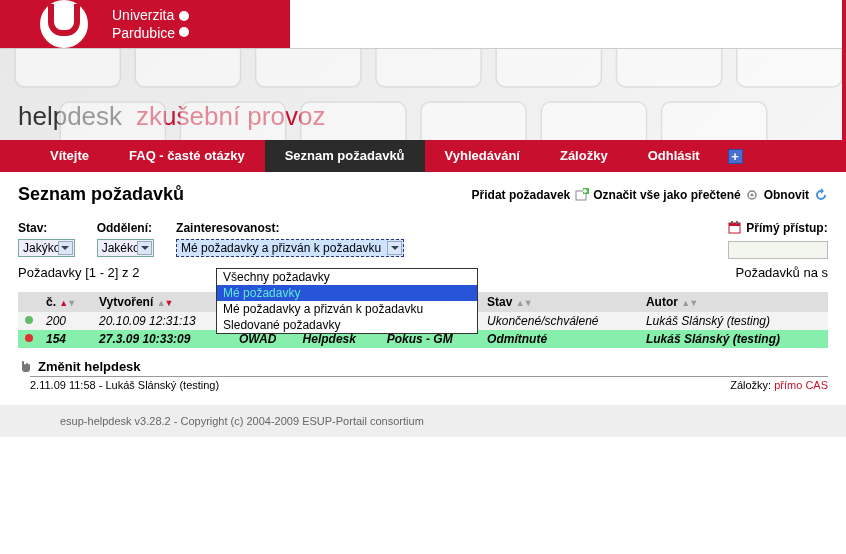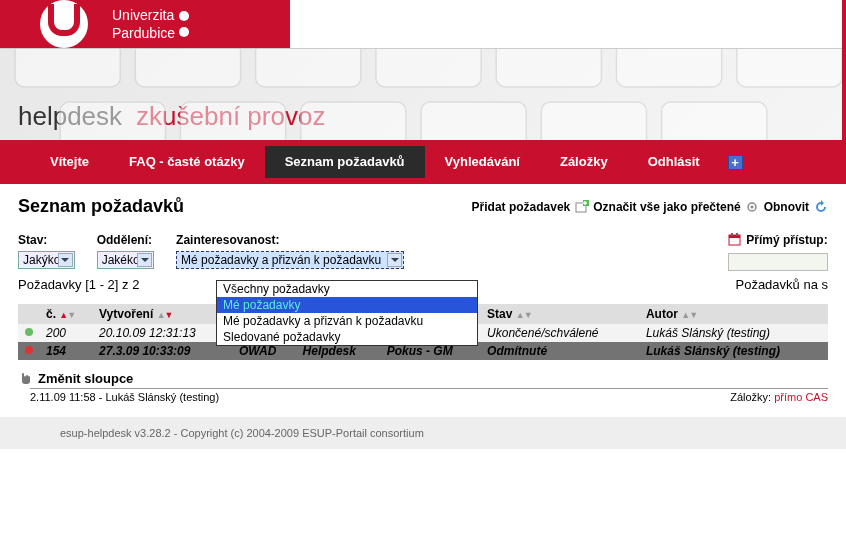--- a/index.html
+++ b/index.html
@@ -11,21 +11,21 @@
   .header-right .subtitle { font-size: 26px; color: #c8102e; margin-left: 14px; }
   .logo-circle { width: 48px; height: 48px; background: #fff; border-radius: 50%; position: relative; display: flex; align-items: center; justify-content: center; }
   .logo-circle::before { content: ""; position: absolute; width: 20px; height: 26px; border: 6px solid #c8102e; border-top: none; border-radius: 0 0 14px 14px; top: 4px; left: 8px; }
   .logo-dots { position: absolute; right: -14px; }
   .logo-dots .d1 { width: 10px; height: 10px; background: #fff; border-radius: 50%; margin-bottom: 6px; }
   .logo-dots .d2 { width: 10px; height: 10px; background: #fff; border-radius: 50%; }
   .logo-text { color: #fff; font-size: 14px; margin-left: 24px; line-height: 1.3; }
   .kbd-bg { position: absolute; inset: 0; overflow: hidden; opacity: 0.5; }
   .kbd-bg svg { width: 100%; height: 100%; }
 
-  .nav { background: #c8102e; display: flex; align-items: center; height: 44px; padding: 0 8px 0 30px; }
+  .nav { background: #c8102e; display: flex; align-items: center; height: 32px; padding: 0 8px 0 30px; }
   .nav-item { color: #fff; font-weight: bold; font-size: 13px; padding: 0 20px; line-height: 32px; cursor: pointer; }
   .nav-item.active { background: #2b2b2b; }
   .nav-plus { width: 15px; height: 15px; background: #4a6fce; color: #fff; display: flex; align-items: center; justify-content: center; font-weight: bold; font-size: 13px; margin-left: 8px; cursor: pointer; border: 1px solid #2a4a9e; }
 
   .content { padding: 12px 18px 6px 18px; }
   .page-top { display: flex; justify-content: space-between; align-items: center; margin-bottom: 16px; }
   .page-title { font-size: 18px; font-weight: bold; }
   .actions { font-size: 12px; font-weight: bold; display: flex; align-items: center; gap: 4px; }
   .act-ico { display: inline-flex; width: 15px; height: 15px; align-items: center; justify-content: center; }
 
@@ -47,21 +47,21 @@
 
   .count-row { margin-top: 6px; font-size: 13px; display: flex; justify-content: space-between; }
 
   .table { width: 100%; margin-top: 12px; border-collapse: collapse; }
   .table th { background: #dedede; text-align: left; font-size: 12px; font-weight: bold; padding: 3px 6px; }
   .table th .sort { font-size: 9px; letter-spacing: -1px; }
   .table th .sort .up { color: #c8102e; }
   .table th .sort .dn { color: #999; }
   .table td { font-size: 12px; padding: 2px 6px; font-style: italic; }
   .row-a { background: #f3f3f3; }
-  .row-b { background: #737373; margin-left: 45px; }
+  .row-b { background: #86efac; margin-left: 45px; }
   .row-b td { font-weight: bold; }
   .row-ico { width: 16px; text-align: center; }
 
   .change-cols { margin-top: 10px; font-weight: bold; font-size: 13px; display: flex; align-items: center; gap: 4px; }
   .hand-ico svg { display: block; }
 
   .footer-line { border-top: 1px solid #999; margin-top: 2px; padding: 2px 0; font-size: 11px; display: flex; justify-content: space-between; margin-left: 12px; }
   .footer-line a { color: #c8102e; text-decoration: none; }
   .copyright { background: #eee; color: #666; font-size: 11px; padding: 10px 0 10px 60px; margin-top: 6px; }
 </style>
@@ -233,21 +233,21 @@
     </tr>
   </tbody>
     </table>
 
   <div class="change-cols">
     <span class="hand-ico">
       <svg width="16" height="16">
           <path d="M4 8V4a1 1 0 0 1 2 0v3a1 1 0 0 1 2 0v-1a1 1 0 0 1 2 0v1a1 1 0 0 1 2 0v4a3 3 0 0 1-3 3H7a3 3 0 0 1-3-3z" fill="#777"></path>
         </svg>
     </span>
-    <span>Změnit sloupce</span>
+    <span>Změnit helpdesk</span>
   </div>
 
   <div class="footer-line">
     <span>2.11.09 11:58 - Lukáš Slánský (testing)</span>
     <span>
       <span>Záložky:</span>
       <a href="#">přímo CAS</a>
     </span>
   </div>
 

